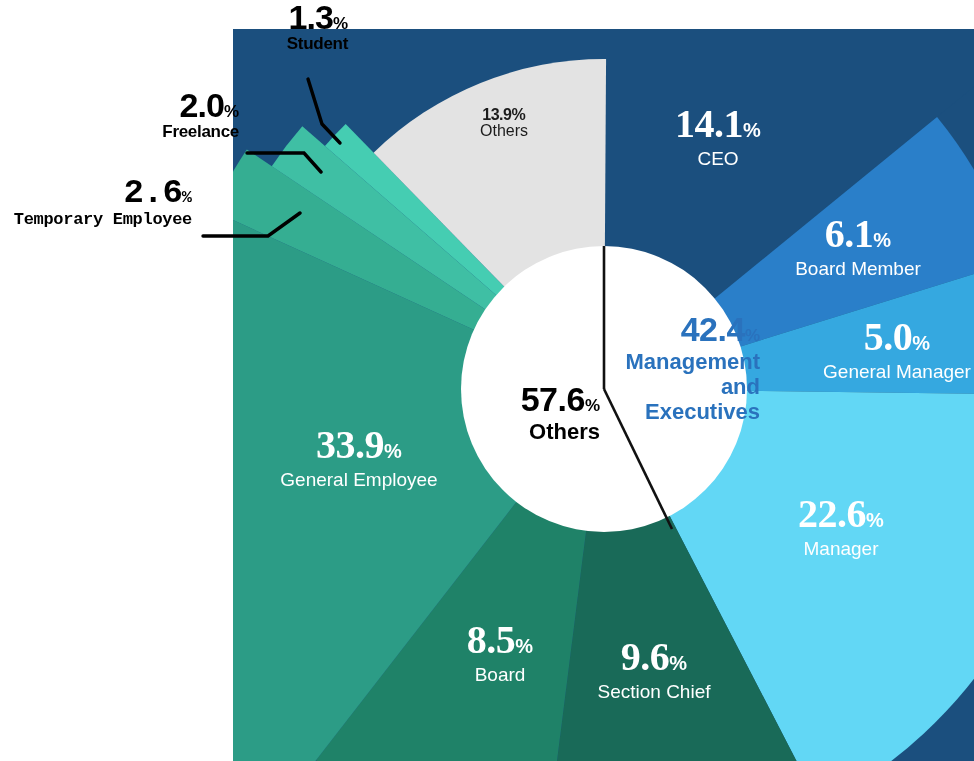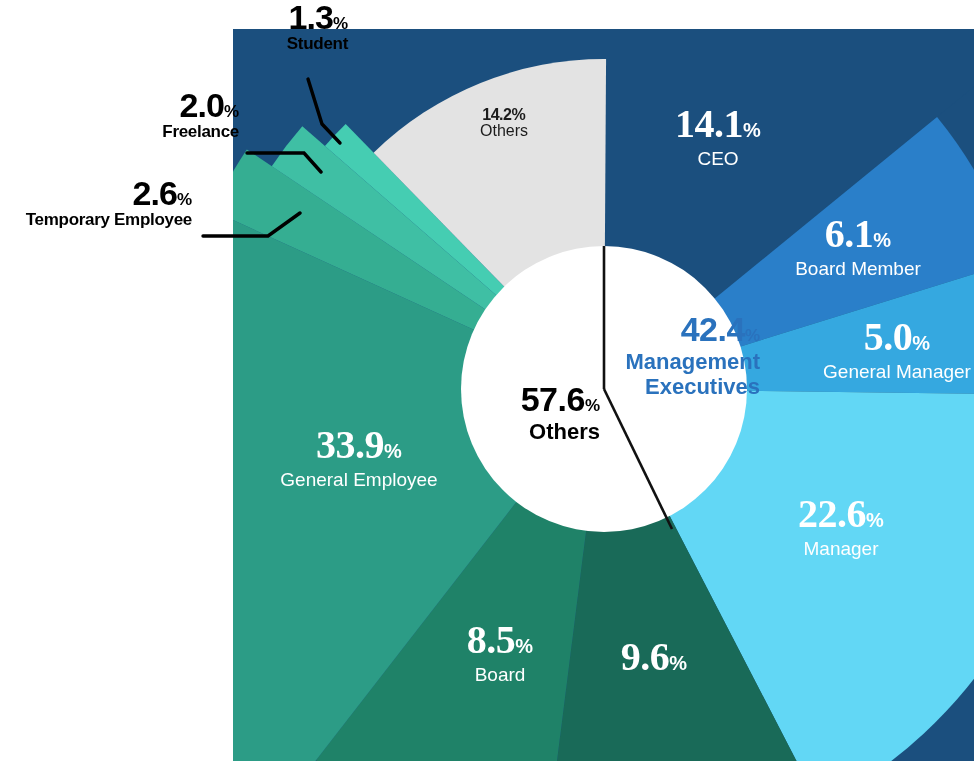--- a/index.html
+++ b/index.html
@@ -78,27 +78,27 @@
       <path d="M 247 153 L 304 153 L 321 172" stroke="#000000" stroke-width="3.4" fill="none" stroke-linecap="round"></path>
       <path d="M 308 79 L 322 124 L 340 143" stroke="#000000" stroke-width="3.4" fill="none" stroke-linecap="round"></path>
     </g>
   </svg>
 
   <div id="slice-labels">
       <div class="lbl inslice" style="left: 598px; top: 104px; width: 240px;"><span><span class="pct">14.1</span><span class="sym">%</span></span><span class="nm">CEO</span></div>
       <div class="lbl inslice" style="left: 738px; top: 214px; width: 240px;"><span><span class="pct">6.1</span><span class="sym">%</span></span><span class="nm">Board Member</span></div>
       <div class="lbl inslice" style="left: 777px; top: 317px; width: 240px;"><span><span class="pct">5.0</span><span class="sym">%</span></span><span class="nm">General Manager</span></div>
       <div class="lbl inslice" style="left: 721px; top: 494px; width: 240px;"><span><span class="pct">22.6</span><span class="sym">%</span></span><span class="nm">Manager</span></div>
-      <div class="lbl inslice" style="left: 534px; top: 637px; width: 240px;"><span><span class="pct">9.6</span><span class="sym">%</span></span></div>
+      <div class="lbl inslice" style="left: 534px; top: 637px; width: 240px;"><span><span class="pct">9.6</span><span class="sym">%</span></span><span class="nm">Section Chief</span></div>
       <div class="lbl inslice" style="left: 380px; top: 620px; width: 240px;"><span><span class="pct">8.5</span><span class="sym">%</span></span><span class="nm">Board</span></div>
       <div class="lbl inslice" style="left: 239px; top: 425px; width: 240px;"><span><span class="pct">33.9</span><span class="sym">%</span></span><span class="nm">General Employee</span></div>
-      <div class="lbl darktext" style="left: 384px; top: 107px; width: 240px;"><span><span class="pct">14.2</span><span class="sym">%</span></span><span class="nm">Others</span></div>
+      <div class="lbl darktext" style="left: 384px; top: 107px; width: 240px;"><span><span class="pct">13.9</span><span class="sym">%</span></span><span class="nm">Others</span></div>
     </div>
   <div id="callout-labels">
-      <div class="lbl callout" style="right: 782px; top: 176px;">
+      <div class="lbl callout" style="right: 782px; top: 176px; font-family: Liberation Mono, monospace;">
         <span style="display:block"><span class="pct">2.6</span><span class="sym">%</span></span>
         <span class="nm">Temporary Employee</span>
       </div>
       <div class="lbl callout" style="right: 735px; top: 88px;">
         <span style="display:block"><span class="pct">2.0</span><span class="sym">%</span></span>
         <span class="nm">Freelance</span>
       </div>
       <div class="lbl callout" style="right: 626px; top: 0px;">
         <span style="display:block"><span class="pct">1.3</span><span class="sym">%</span></span>
         <span class="nm">Student</span>
@@ -106,16 +106,17 @@
     </div>
 
   <div class="centerlbl" id="center-left" style="left: 420px; top: 382px; width: 180px; color: #000000;">
     <span><span class="pct">57.6</span><span class="sym">%</span></span>
     <span class="nm">Others</span>
   </div>
 
   <div class="centerlbl" id="center-right" style="left: 580px; top: 312px; width: 180px; color: rgb(42, 114, 189);">
     <span><span class="pct">42.4</span><span class="sym">%</span></span>
     <span class="nm">Management</span>
+    <span class="nm">and</span>
     <span class="nm">Executives</span>
   </div>
 
 </div>
 
 </body></html>

